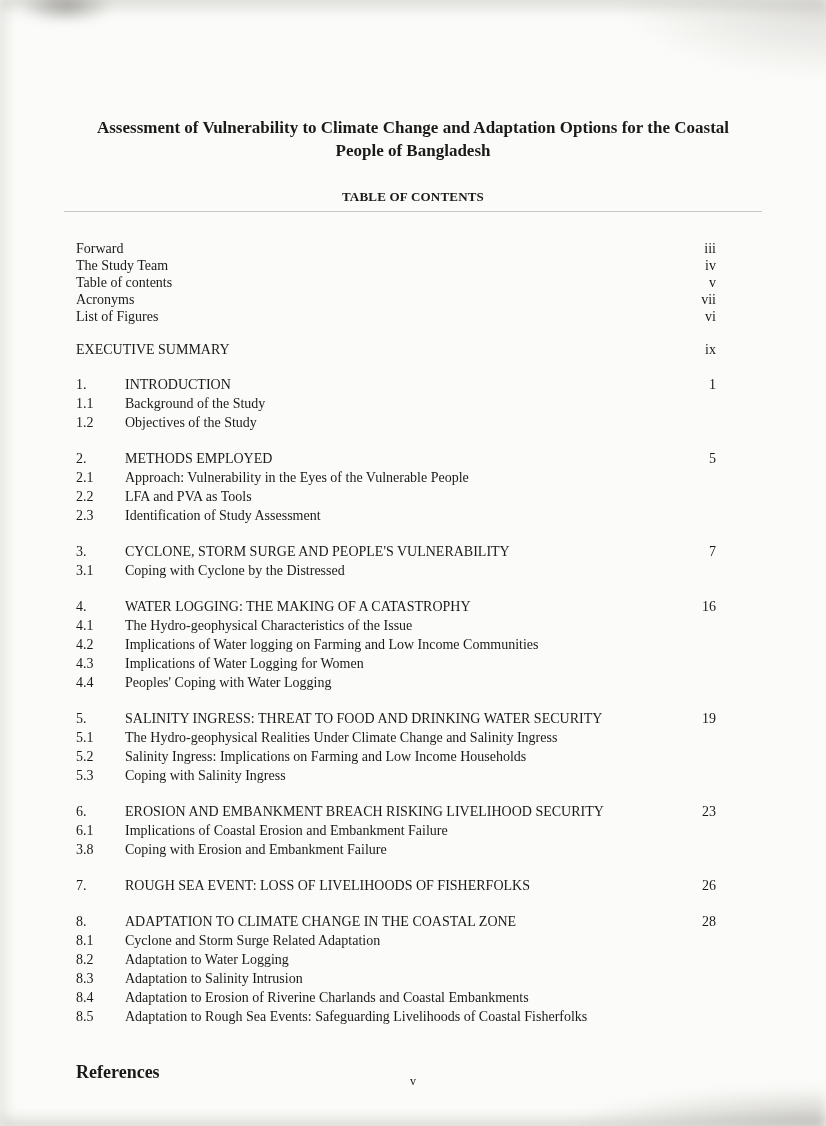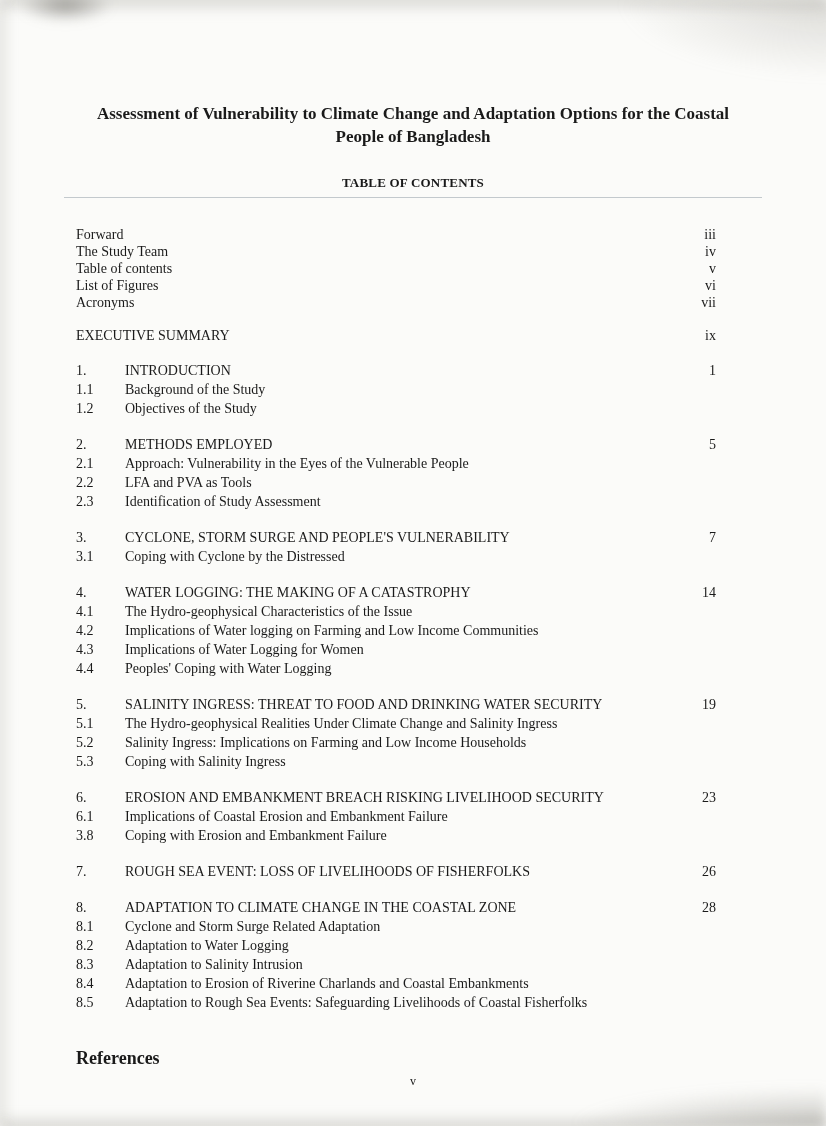--- a/index.html
+++ b/index.html
@@ -19,21 +19,21 @@
     background: linear-gradient(rgba(150,148,140,.45), rgba(150,148,140,0)); }
   .smudge.tr { right: -10px; top: 0; width: 220px; height: 80px;
     background: radial-gradient(ellipse at top right, rgba(160,158,150,.35), rgba(160,158,150,0) 70%); }
   .smudge.leftband { left: -4px; top: 0; width: 14px; height: 1126px;
     background: linear-gradient(90deg, rgba(150,148,140,.35), rgba(150,148,140,0)); }
   .smudge.bottomband { left: 0; bottom: -6px; width: 826px; height: 18px;
     background: linear-gradient(rgba(150,148,140,0), rgba(140,138,130,.45)); }
   .smudge.br { right: 0; bottom: 0; width: 260px; height: 40px;
     background: radial-gradient(ellipse at bottom right, rgba(120,118,110,.4), rgba(120,118,110,0) 70%); }
 
-  .page { position: absolute; inset: 0; padding: 2px 76px; box-sizing: border-box; }
+  .page { position: absolute; inset: 0; padding: 16px 76px; box-sizing: border-box; }
 
   .doc-title {
     margin: 100px 0 0 0;
     text-align: center;
     font-size: 17px;
     font-weight: bold;
     line-height: 1.38;
   }
   .toc-heading {
     margin-top: 26px;
@@ -100,26 +100,26 @@
     </div>
     <div class="row bold">
       <span class="fm-label">The Study Team</span>
       <span class="pg">iv</span>
     </div>
     <div class="row bold">
       <span class="fm-label">Table of contents</span>
       <span class="pg">v</span>
     </div>
     <div class="row bold">
+      <span class="fm-label">Acronyms</span>
+      <span class="pg">vii</span>
+    </div>
+    <div class="row bold">
       <span class="fm-label">List of Figures</span>
       <span class="pg">vi</span>
-    </div>
-    <div class="row bold">
-      <span class="fm-label">Acronyms</span>
-      <span class="pg">vii</span>
     </div>
 
     <div class="row bold exec">
       <span class="fm-label">EXECUTIVE SUMMARY</span>
       <span class="pg">ix</span>
     </div>
 
     <div class="group">
       <div class="row sec-row bold">
         <span class="num">1.</span>
@@ -165,21 +165,21 @@
       <div class="row sec-row">
         <span class="num">3.1</span>
         <span class="ttl">Coping with Cyclone by the Distressed</span>
       </div>
     </div>
 
     <div class="group">
       <div class="row sec-row bold">
         <span class="num">4.</span>
         <span class="ttl">WATER LOGGING: THE MAKING OF A CATASTROPHY</span>
-        <span class="pg">14</span>
+        <span class="pg">16</span>
       </div>
       <div class="row sec-row">
         <span class="num">4.1</span>
         <span class="ttl">The Hydro-geophysical Characteristics of the Issue</span>
       </div>
       <div class="row sec-row">
         <span class="num">4.2</span>
         <span class="ttl">Implications of Water logging on Farming and Low Income Communities</span>
       </div>
       <div class="row sec-row">

